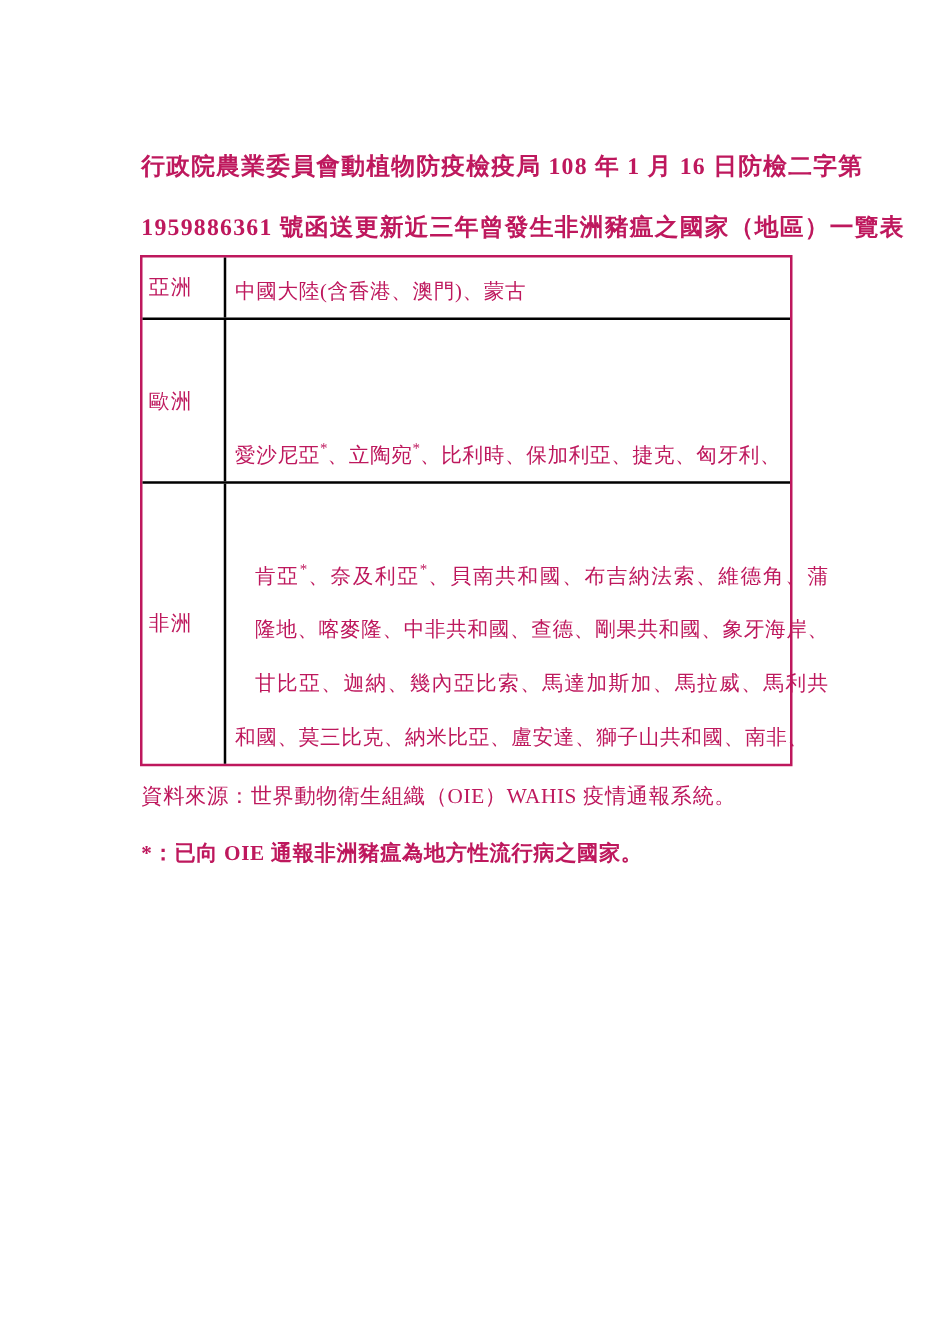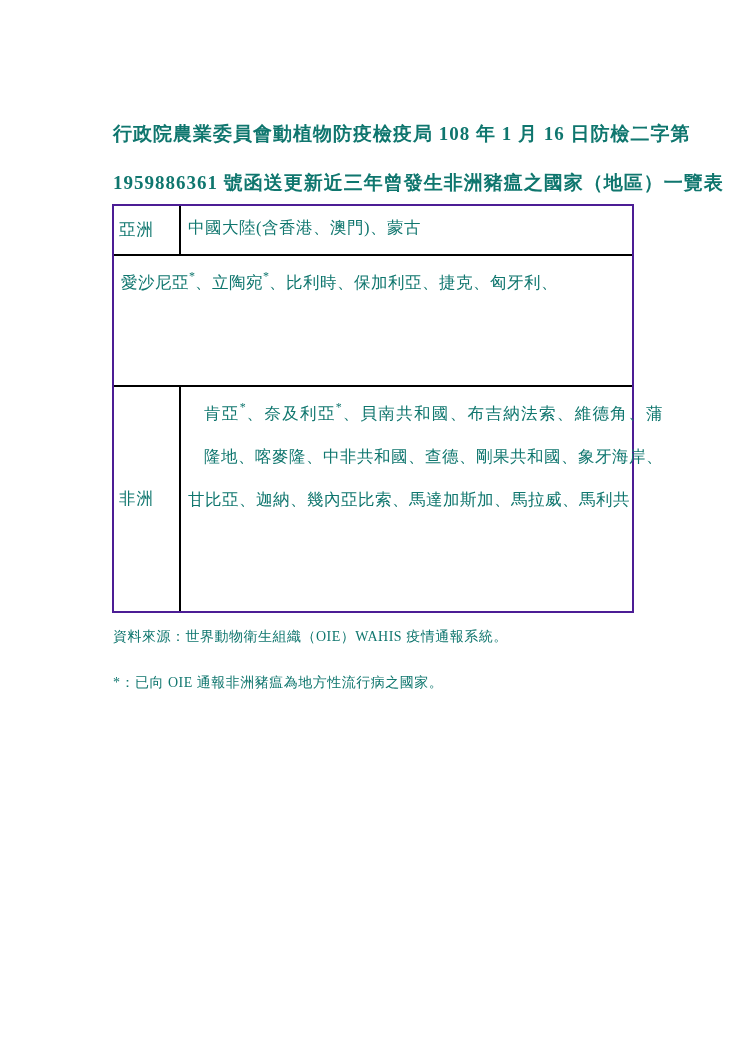--- a/index.html
+++ b/index.html
@@ -2,21 +2,21 @@
 <html><head>
 <meta charset="utf-8">
 <style>
   * { margin: 0; padding: 0; box-sizing: border-box; }
   html, body { background: #ffffff; }
   .page {
     position: relative;
     width: 750px;
     height: 1060px;
     background: #ffffff;
-    color: #0f766e;
+    color: #be185d;
     font-family: "Liberation Serif", "DejaVu Serif", serif;
     overflow: hidden;
   }
   .doc-title {
     position: absolute;
     left: 113px;
     top: 123px;
     width: 524px;
   }
   .title-line {
@@ -26,21 +26,21 @@
     letter-spacing: 1px;
     white-space: nowrap;
   }
   .title-line + .title-line { margin-top: 27px; }
 
   .region-table {
     position: absolute;
     left: 112px;
     top: 204px;
     width: 522px;
-    border: 2px solid #4c1d95;
+    border: 2px solid #be185d;
   }
   .trow { display: flex; }
   .trow.sep { border-top: 2px solid #000000; }
   .trow:nth-child(1) { height: 48px; }
   .trow:nth-child(2) { height: 131px; }
   .trow:nth-child(3) { height: 226px; }
   .region-cell {
     width: 67px;
     flex: 0 0 67px;
     border-right: 2px solid #000000;
@@ -48,21 +48,21 @@
     align-items: center;
     padding-left: 5px;
     font-size: 16.5px;
     letter-spacing: 1px;
   }
   .countries-cell {
     flex: 1;
     padding: 0 5px 0 7px;
     display: flex;
     flex-direction: column;
-    justify-content: flex-start;
+    justify-content: flex-end;
   }
   .cell-line {
     font-size: 16.5px;
     line-height: 43px;
     letter-spacing: 0.5px;
     white-space: nowrap;
     overflow: visible;
   }
   .countries-cell .cell-line:not(:last-child) {
     text-align-last: justify;
@@ -72,57 +72,59 @@
   sup.ast {
     font-size: 12px;
     position: relative;
     top: -1px;
     letter-spacing: 0;
   }
   .note {
     position: absolute;
     left: 113px;
     width: 560px;
-    font-size: 14px;
+    font-size: 17px;
     line-height: 22px;
     letter-spacing: 0.5px;
     white-space: nowrap;
   }
   .note.source { top: 626px; }
-  .note.footnote { top: 672px; }
+  .note.footnote { top: 672px; font-weight: bold; }
 </style>
 </head>
 <body>
 
 <div class="page">
 
   <div class="doc-title">
     <div class="title-line">行政院農業委員會動植物防疫檢疫局 108 年 1 月 16 日防檢二字第</div>
     <div class="title-line">1959886361 號函送更新近三年曾發生非洲豬瘟之國家（地區）一覽表</div>
   </div>
 
   <div class="region-table">
 
   <div class="trow">
         <div class="region-cell">亞洲</div>
         <div class="countries-cell">
           <div class="cell-line">中國大陸(含香港、澳門)、蒙古</div>
         </div>
       </div>
       <div class="trow sep">
+        <div class="region-cell">歐洲</div>
         <div class="countries-cell">
           <div class="cell-line">愛沙尼亞<sup class="ast">*</sup>、立陶宛<sup class="ast">*</sup>、比利時、保加利亞、捷克、匈牙利、</div>
         </div>
       </div>
       <div class="trow sep">
         <div class="region-cell">非洲</div>
         <div class="countries-cell">
           <div class="cell-line">肯亞<sup class="ast">*</sup>、奈及利亞<sup class="ast">*</sup>、貝南共和國、布吉納法索、維德角、蒲</div>
           <div class="cell-line">隆地、喀麥隆、中非共和國、查德、剛果共和國、象牙海岸、</div>
           <div class="cell-line">甘比亞、迦納、幾內亞比索、馬達加斯加、馬拉威、馬利共</div>
+          <div class="cell-line">和國、莫三比克、納米比亞、盧安達、獅子山共和國、南非、</div>
         </div>
       </div>
     </div>
 
   <div class="note source">資料來源：世界動物衛生組織（OIE）WAHIS 疫情通報系統。</div>
 
   <div class="note footnote">*：已向 OIE 通報非洲豬瘟為地方性流行病之國家。</div>
 
 </div>
 

